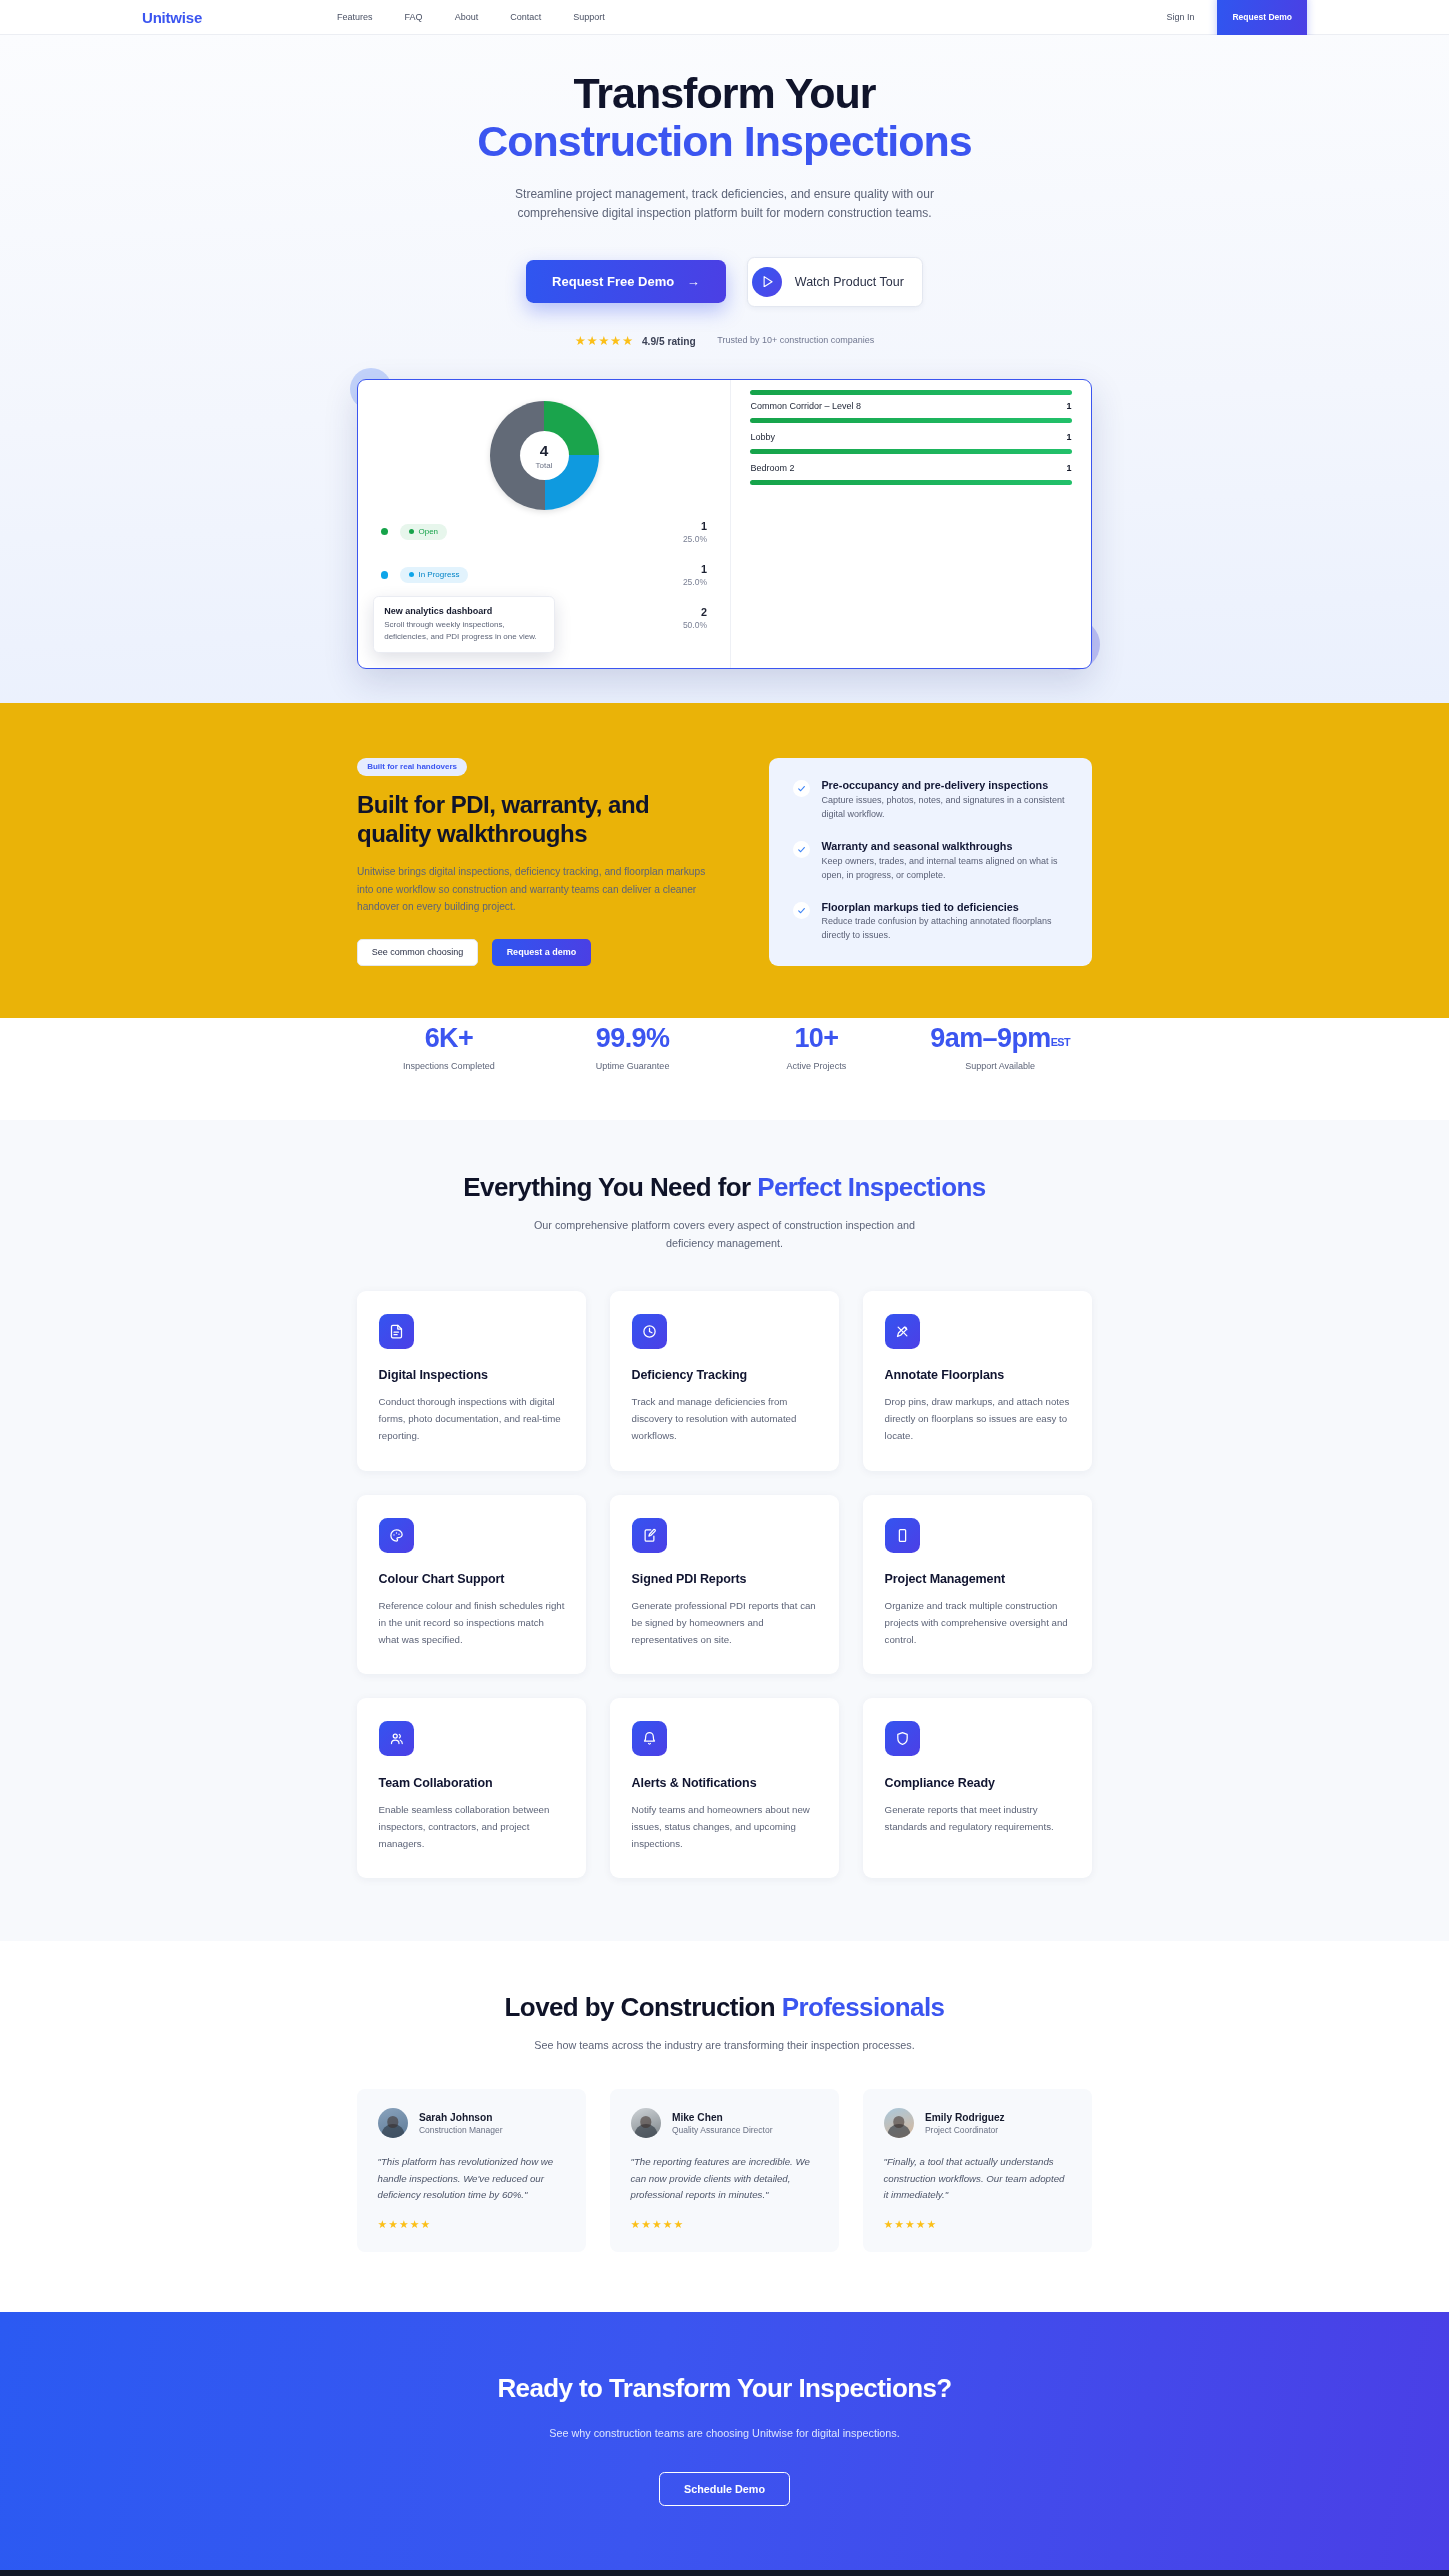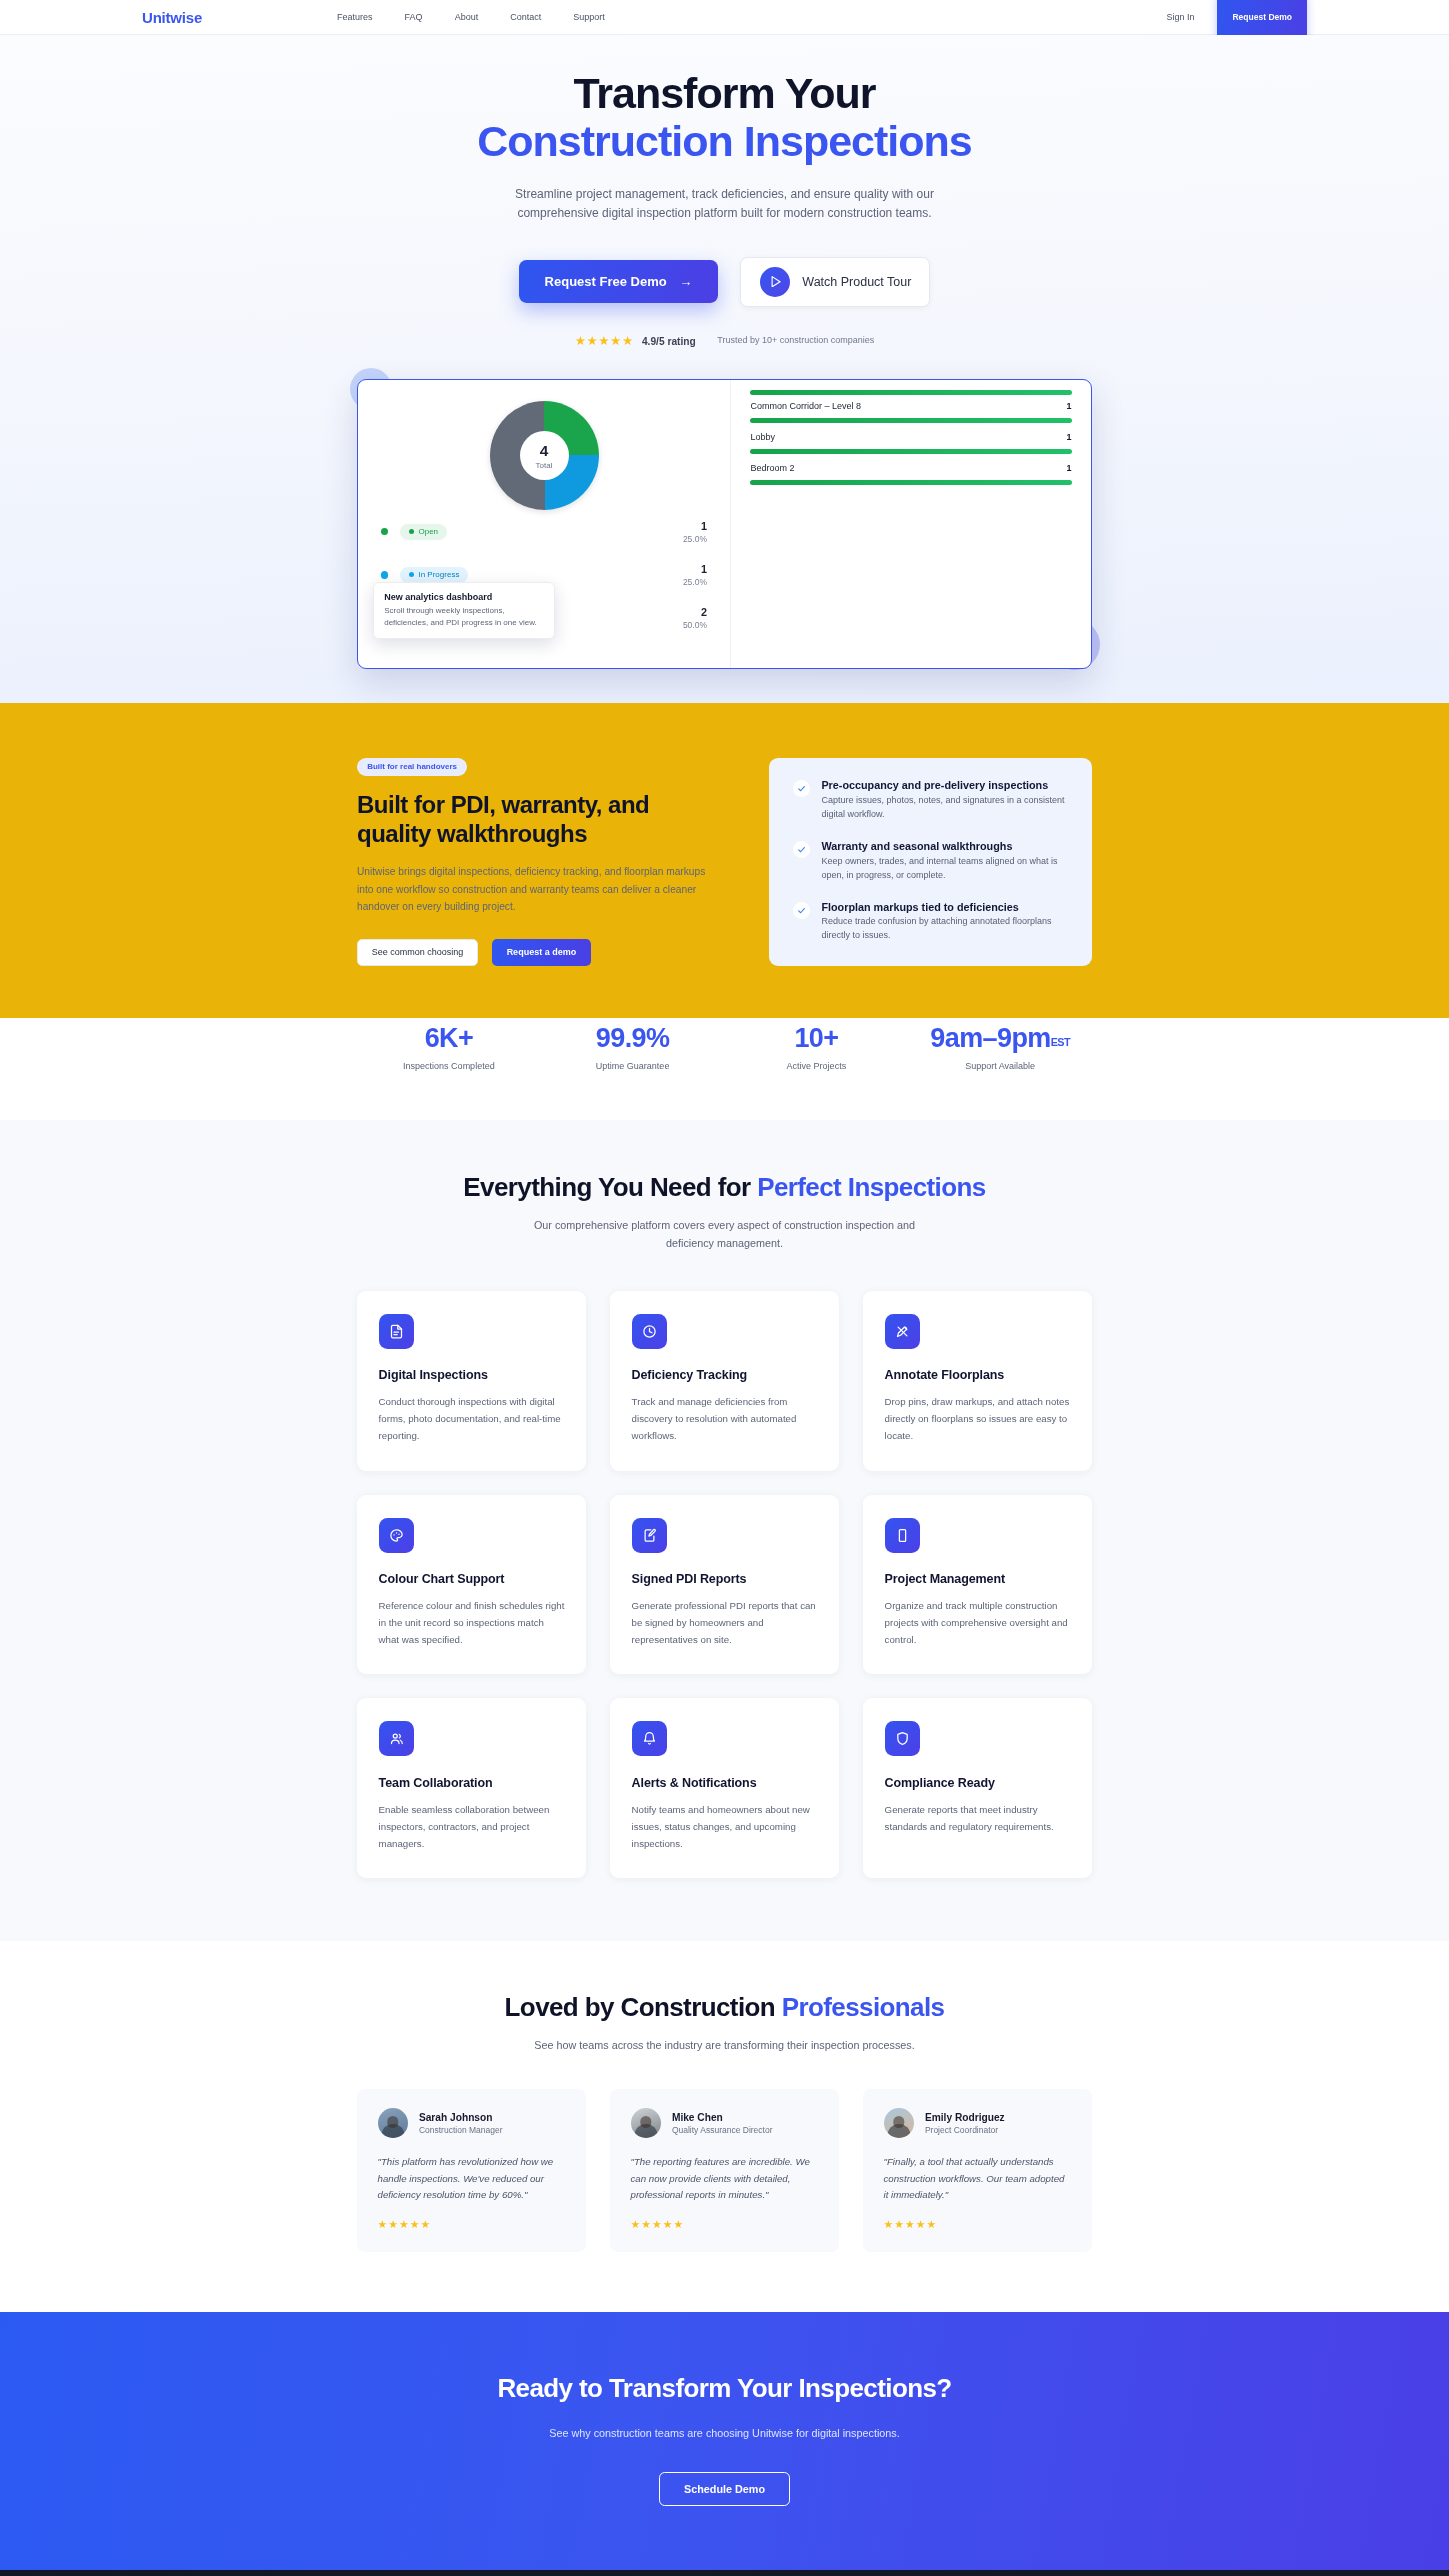--- a/index.html
+++ b/index.html
@@ -48,21 +48,21 @@
   .hero-cta { display:flex; justify-content:center; gap:21.6px; margin-top:33px; align-items:center; }
   .cta-primary {
     background:linear-gradient(100deg,#2f56f0 0%,#4b3fe4 100%);
     color:#fff; font-size:13px; font-weight:bold; border:none; cursor:pointer;
     padding:14.2px 26px; border-radius:7.4px;
     display:flex; align-items:center; gap:12.5px;
     box-shadow:0 8px 19.4px rgba(59,85,240,.34);
   }
   .cta-secondary {
     background:#fff; border:0.6px solid #e3e7f0; border-radius:7.4px; cursor:pointer;
-    padding:9px 18px 9px 19px; display:flex; align-items:center; gap:12.5px;
+    padding:9px 18px 9px 4px; display:flex; align-items:center; gap:12.5px;
     box-shadow:0 1.7px 5.7px rgba(20,30,70,.05);
   }
   .play {
     width:30px; height:30px; border-radius:50%;
     background:linear-gradient(135deg,#3557f0,#5145e8);
     display:flex; align-items:center; justify-content:center;
   }
   .play svg { margin-left:1.7px; }
   .cta-secondary span { font-size:12.5px; color:#2a3046; }
   .trust { display:flex; justify-content:center; align-items:center; gap:21.6px; margin-top:26px; }
@@ -93,21 +93,21 @@
   .donut-total { font-size:15.4px; font-weight:bold; color:#1d2233; }
   .donut-lbl { font-size:8px; color:#6b7285; margin-top:0.6px; }
   .legend-row { display:flex; align-items:center; padding:9.7px 0; }
   .legend-dot { width:7.4px; height:7.4px; border-radius:50%; margin-right:11.4px; }
   .pill { font-size:8px; padding:3.4px 9px; border-radius:11.4px; display:flex; align-items:center; gap:4.6px; }
   .pill i { width:5.1px; height:5.1px; border-radius:50%; display:inline-block; }
   .legend-val { margin-left:auto; text-align:right; }
   .legend-num { font-size:10.8px; font-weight:bold; color:#1d2233; }
   .legend-pct { font-size:8.5px; color:#7b8195; margin-top:1.7px; }
   .tooltip {
-    position:absolute; left:15px; bottom:29px; width:182px; background:#fff;
+    position:absolute; left:15px; bottom:15px; width:182px; background:#fff;
     border:0.6px solid #eaecf2; border-radius:5.7px; padding:9px 10.2px;
     box-shadow:0 5.7px 17px rgba(20,30,70,.14);
   }
   .tooltip b { font-size:9px; color:#161b2e; display:block; margin-bottom:3.4px; }
   .tooltip p { font-size:8px; color:#5f distinctive; }
   .tooltip p { font-size:8px; color:#5f6679; line-height:1.45; }
   .mock-right { flex:1; padding:10.2px 19.4px; }
   .bar-block { margin-bottom:9px; }
   .bar { height:5.1px; border-radius:2.8px; background:linear-gradient(90deg,#16a34a,#22c06a); }
   .bar-label { display:flex; align-items:center; margin:6.3px 0 6.8px; }

